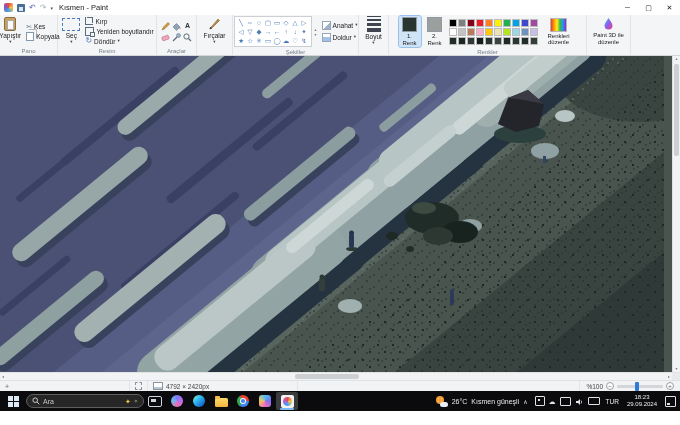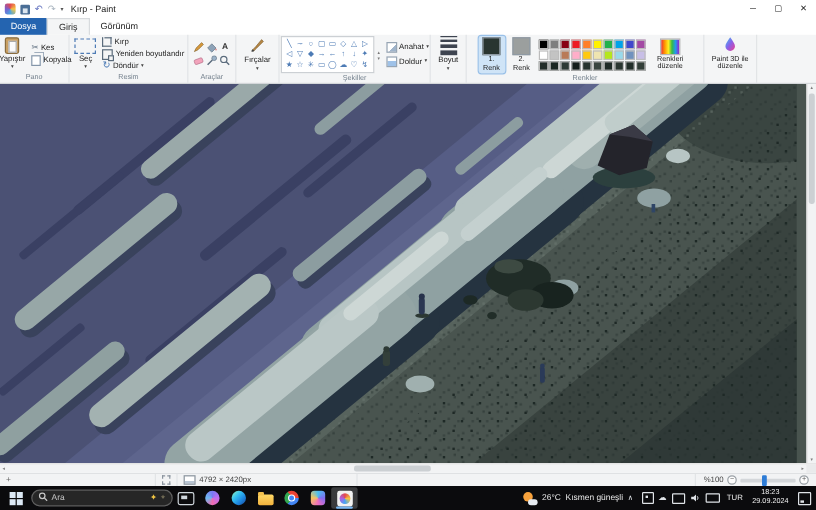--- a/index.html
+++ b/index.html
@@ -134,33 +134,28 @@
   <div class="titlebar">
     <div class="qat">
       <span class="app-logo"></span>
       <span class="save-icon">
           <span></span>
         </span>
       <span class="undo">↶</span>
       <span class="redo">↷</span>
       <span class="qat-caret">▾</span>
     </div>
-    <span class="title-text">Kırp - Paint</span>
+    <span class="title-text">Kısmen - Paint</span>
     <div class="win-controls">
       <span class="win-btn">─</span>
       <span class="win-btn">▢</span>
       <span class="win-btn">✕</span>
     </div>
   </div>
 
-  <div class="tabs">
-    <span class="tab tab-file">Dosya</span>
-    <span class="tab tab-active">Giriş</span>
-    <span class="tab tab-plain">Görünüm</span>
-  </div>
 
   <div class="ribbon">
 
     <div class="group g-pano">
       <div class="g-body">
         <div class="bigbtn">
           <span class="clip">
               <span></span>
             </span>
           <span>Yapıştır</span>

